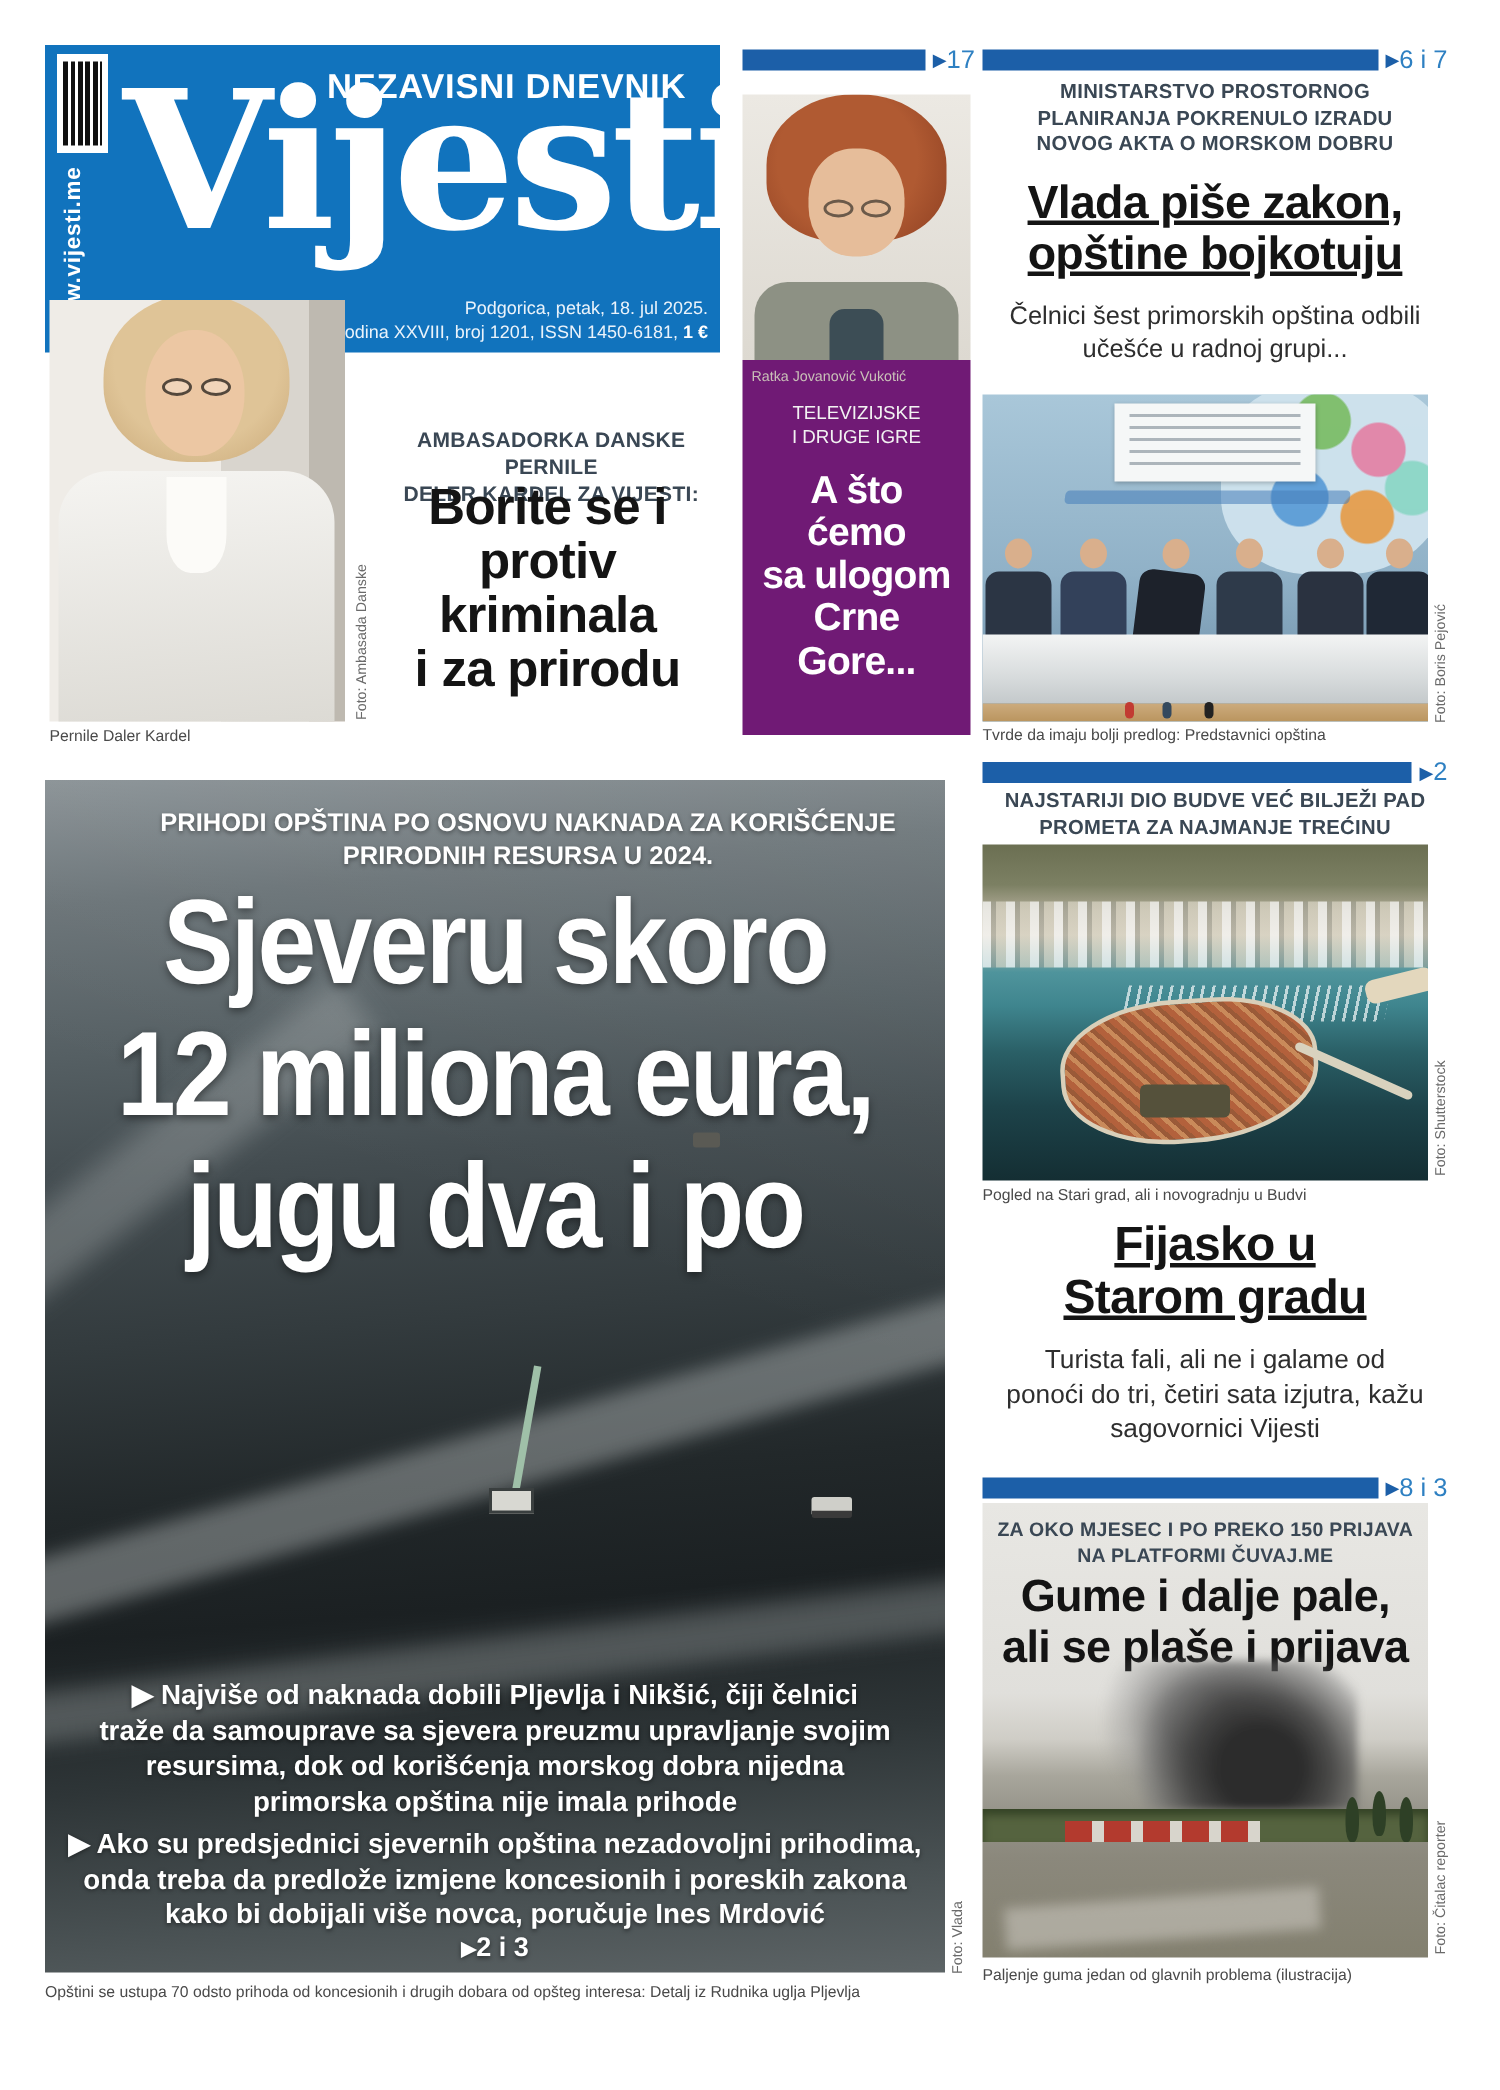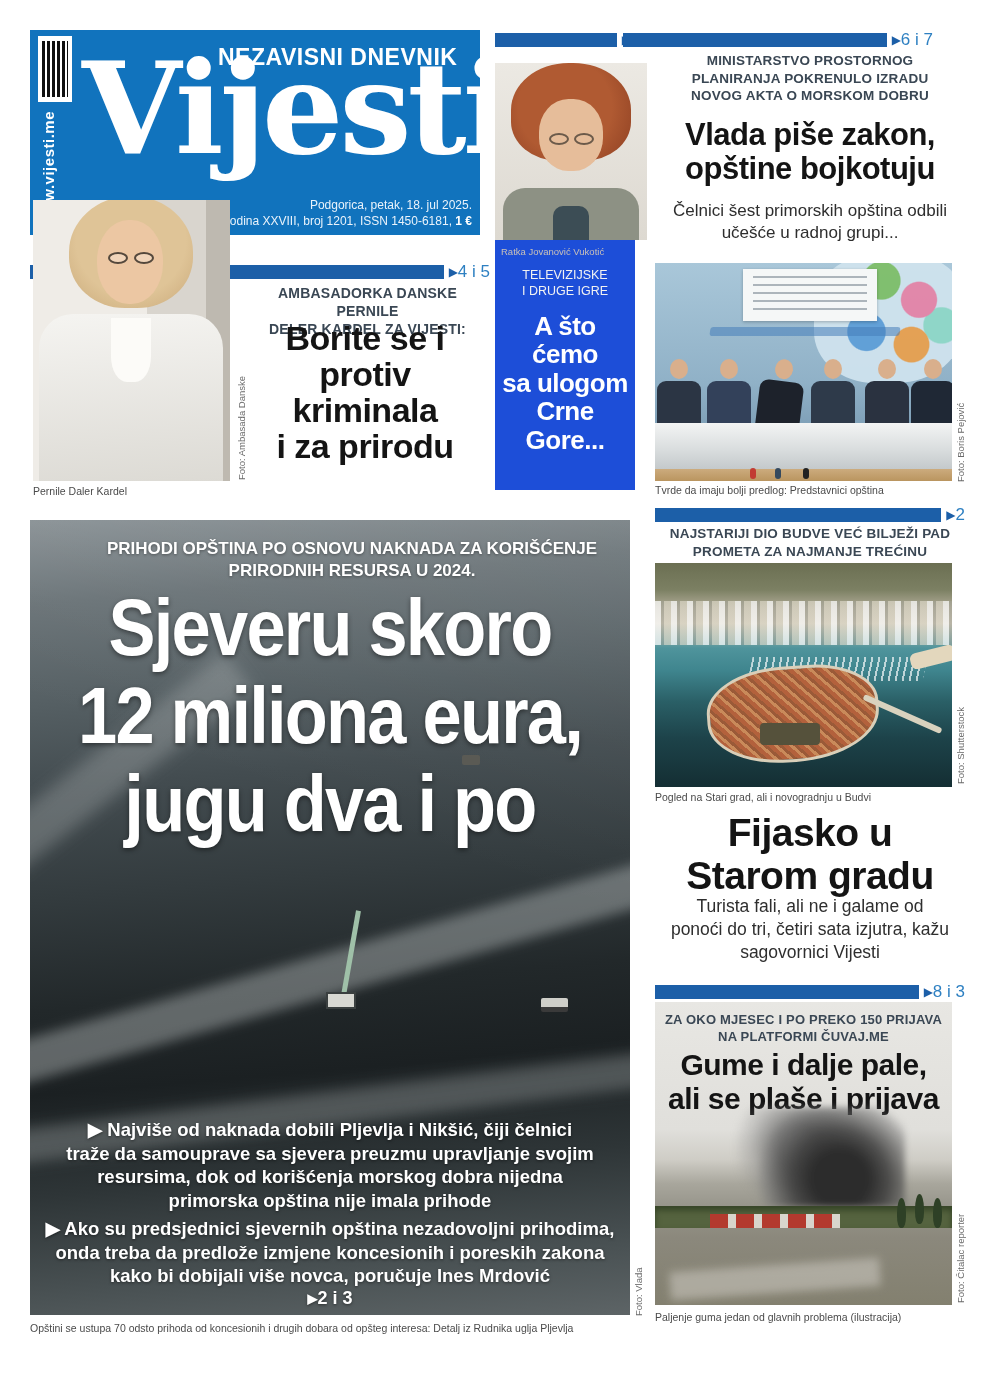--- a/index.html
+++ b/index.html
@@ -51,21 +51,21 @@
   
   #tv-photo { left:495px; top:63px; width:152px; height:177px; background:linear-gradient(#ece9e3,#ddd9d1); }
   #tv-photo .hair { left:16px; top:0px; width:120px; height:98px; background:radial-gradient(circle at 45% 45%, #b05a32 0 55%, #8d3f22 100%); border-radius:48% 48% 40% 40%; }
   #tv-photo .face { left:44px; top:36px; width:64px; height:72px; background:#e6bd9a; border-radius:46%; }
   #tv-photo .glasses { left:50px; top:70px; width:52px; display:flex; gap:5px; justify-content:center; }
   #tv-photo .glasses span { width:20px; height:12px; border:2px solid #6b5a4a; border-radius:50%; }
   #tv-photo .body { left:8px; bottom:0; width:136px; height:52px; background:#8d9184; border-radius:22px 22px 0 0; }
   #tv-photo .collar { left:58px; bottom:0; width:36px; height:34px; background:#3c4d55; border-radius:10px 10px 0 0; }
 
   
-  #tv-panel { left:495px; top:240px; width:140px; height:250px; background:#1d4ed8; padding:6px 6px; }
+  #tv-panel { left:495px; top:240px; width:152px; height:250px; background:#701a75; padding:6px 6px; }
   #tv-caption { color:#c9c0b8; font-size:9.5px; }
   #tv-kicker { margin-top:10px; color:#f2f2f2; font-weight:normal; font-size:12.5px; text-align:center; line-height:1.3; }
   #tv-headline { margin-top:12px; color:#ffffff; font-weight:bold; font-size:26px; line-height:1.1; text-align:center; letter-spacing:-.5px; }
 
   
   #gov-photo { left:655px; top:263px; width:297px; height:218px; background:linear-gradient(180deg,#a9c7d9 0%,#90b1c7 55%,#7c9db5 78%,#7c9db5 100%); }
   #gov-photo .map { right:-12px; top:-8px; width:150px; height:128px; border-radius:40% 35% 45% 40%; opacity:.95;
     background:
       radial-gradient(circle at 20% 30%, #e8d44f 0 12%, transparent 13%),
       radial-gradient(circle at 45% 20%, #7fbf6a 0 14%, transparent 15%),
@@ -148,27 +148,23 @@
     <div id="datelines" class="abs">
       <div>Podgorica, petak, 18. jul 2025.</div>
       <div><span>godina XXVIII, broj 1201, ISSN 1450-6181, </span><b>1 €</b></div>
     </div>
   </div>
 
   <div class="bar-row abs" style="left:495px; top:30px; width:155px;">
     <div class="bar"></div>
     <div class="ref"><span class="arr">▶</span><span>17</span></div>
   </div>
-  <div class="bar-row abs" style="left:623px; top:30px; width:310px;">
+  <div class="bar-row abs" style="left:655px; top:30px; width:310px;">
     <div class="bar"></div>
     <div class="ref"><span class="arr">▶</span><span>6 i 7</span></div>
-  </div>
-  <div class="bar-row abs" style="left:30px; top:262px; width:460px; z-index:2;">
-    <div class="bar"></div>
-    <div class="ref"><span class="arr">▶</span><span>4 i 5</span></div>
   </div>
   <div class="bar-row abs" style="left:655px; top:505px; width:310px;">
     <div class="bar"></div>
     <div class="ref"><span class="arr">▶</span><span>2</span></div>
   </div>
   <div class="bar-row abs" style="left:655px; top:982px; width:310px;">
     <div class="bar"></div>
     <div class="ref"><span class="arr">▶</span><span>8 i 3</span></div>
   </div>
 
@@ -210,21 +206,21 @@
     <div id="tv-headline" class="pre">A što
 ćemo
 sa ulogom
 Crne
 Gore...</div>
   </div>
 
   <div class="kicker pre abs" style="left:655px; top:52px; width:310px;">MINISTARSTVO PROSTORNOG
 PLANIRANJA POKRENULO IZRADU
 NOVOG AKTA O MORSKOM DOBRU</div>
-  <div class="headline pre abs" style="left:655px; top:118px; width:310px; font-size:31px; line-height:1.1;">Vlada piše zakon,
+  <div class="headline pre abs" style="left:655px; top:118px; width:310px; font-size:31px; line-height:1.1;text-decoration:underline;">Vlada piše zakon,
 opštine bojkotuju</div>
   <div class="subhead pre abs" style="left:655px; top:200px; width:310px;">Čelnici šest primorskih opština odbili
 učešće u radnoj grupi...</div>
   <div id="gov-photo" class="abs photo">
     <div class="map abs"></div>
     <div class="banner abs">
         <div class="lines"></div>
       </div>
     <div class="walltext abs"></div>
     <div class="person abs" style="left:2px;">
@@ -265,21 +261,21 @@
   <div id="budva-photo" class="abs photo">
     <div class="buildings abs"></div>
     <div class="marina abs"></div>
     <div class="oldtown abs"></div>
     <div class="citadel abs"></div>
     <div class="breakwater abs"></div>
     <div class="beach abs"></div>
   </div>
   <div class="vcredit abs" style="left:955px; top:672px; height:112px;">Foto: Shutterstock</div>
   <div class="caption abs" style="left:655px; top:791px;">Pogled na Stari grad, ali i novogradnju u Budvi</div>
-  <div class="headline pre abs" style="left:655px; top:812px; width:310px; font-size:39px; line-height:1.1;">Fijasko u
+  <div class="headline pre abs" style="left:655px; top:812px; width:310px; font-size:32px; line-height:1.1;text-decoration:underline;">Fijasko u
 Starom gradu</div>
   <div class="subhead pre abs" style="left:648px; top:895px; width:324px; font-size:17.5px;">Turista fali, ali ne i galame od
 ponoći do tri, četiri sata izjutra, kažu
 sagovornici Vijesti</div>
 
   <div id="tires-photo" class="abs photo">
     <div id="tires-kicker" class="kicker pre abs">ZA OKO MJESEC I PO PREKO 150 PRIJAVA
 NA PLATFORMI ČUVAJ.ME</div>
     <div id="tires-headline" class="headline pre abs">Gume i dalje pale,
 ali se plaše i prijava</div>

